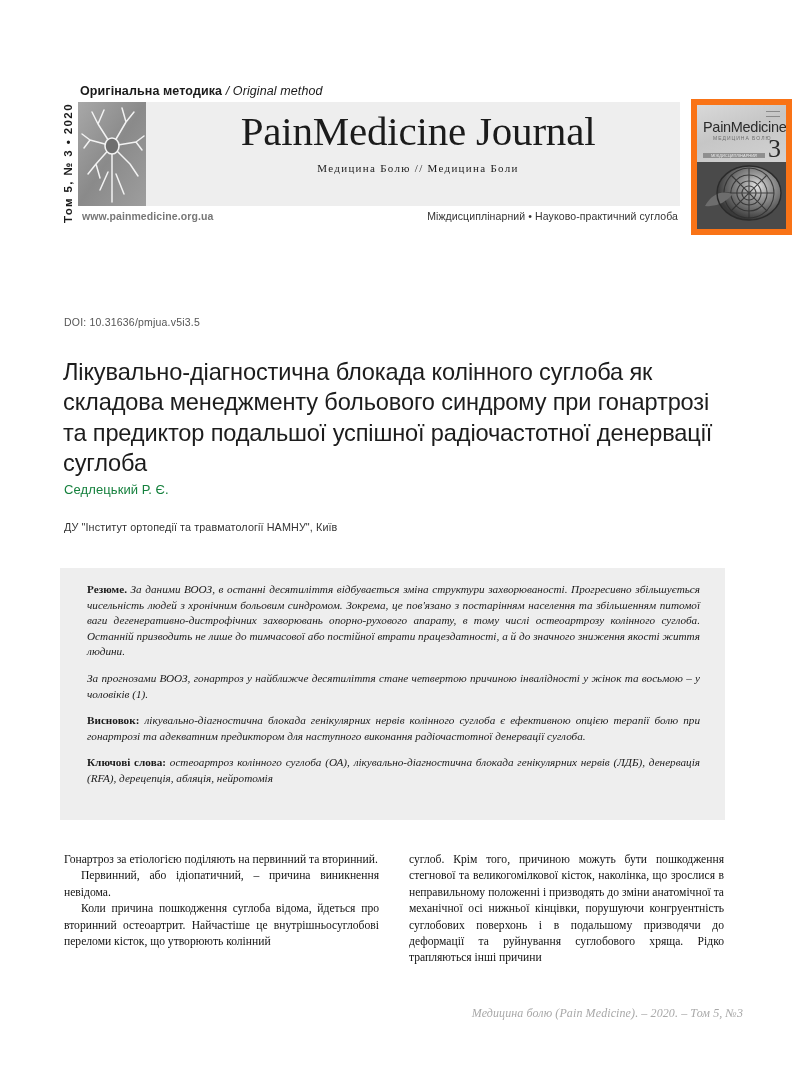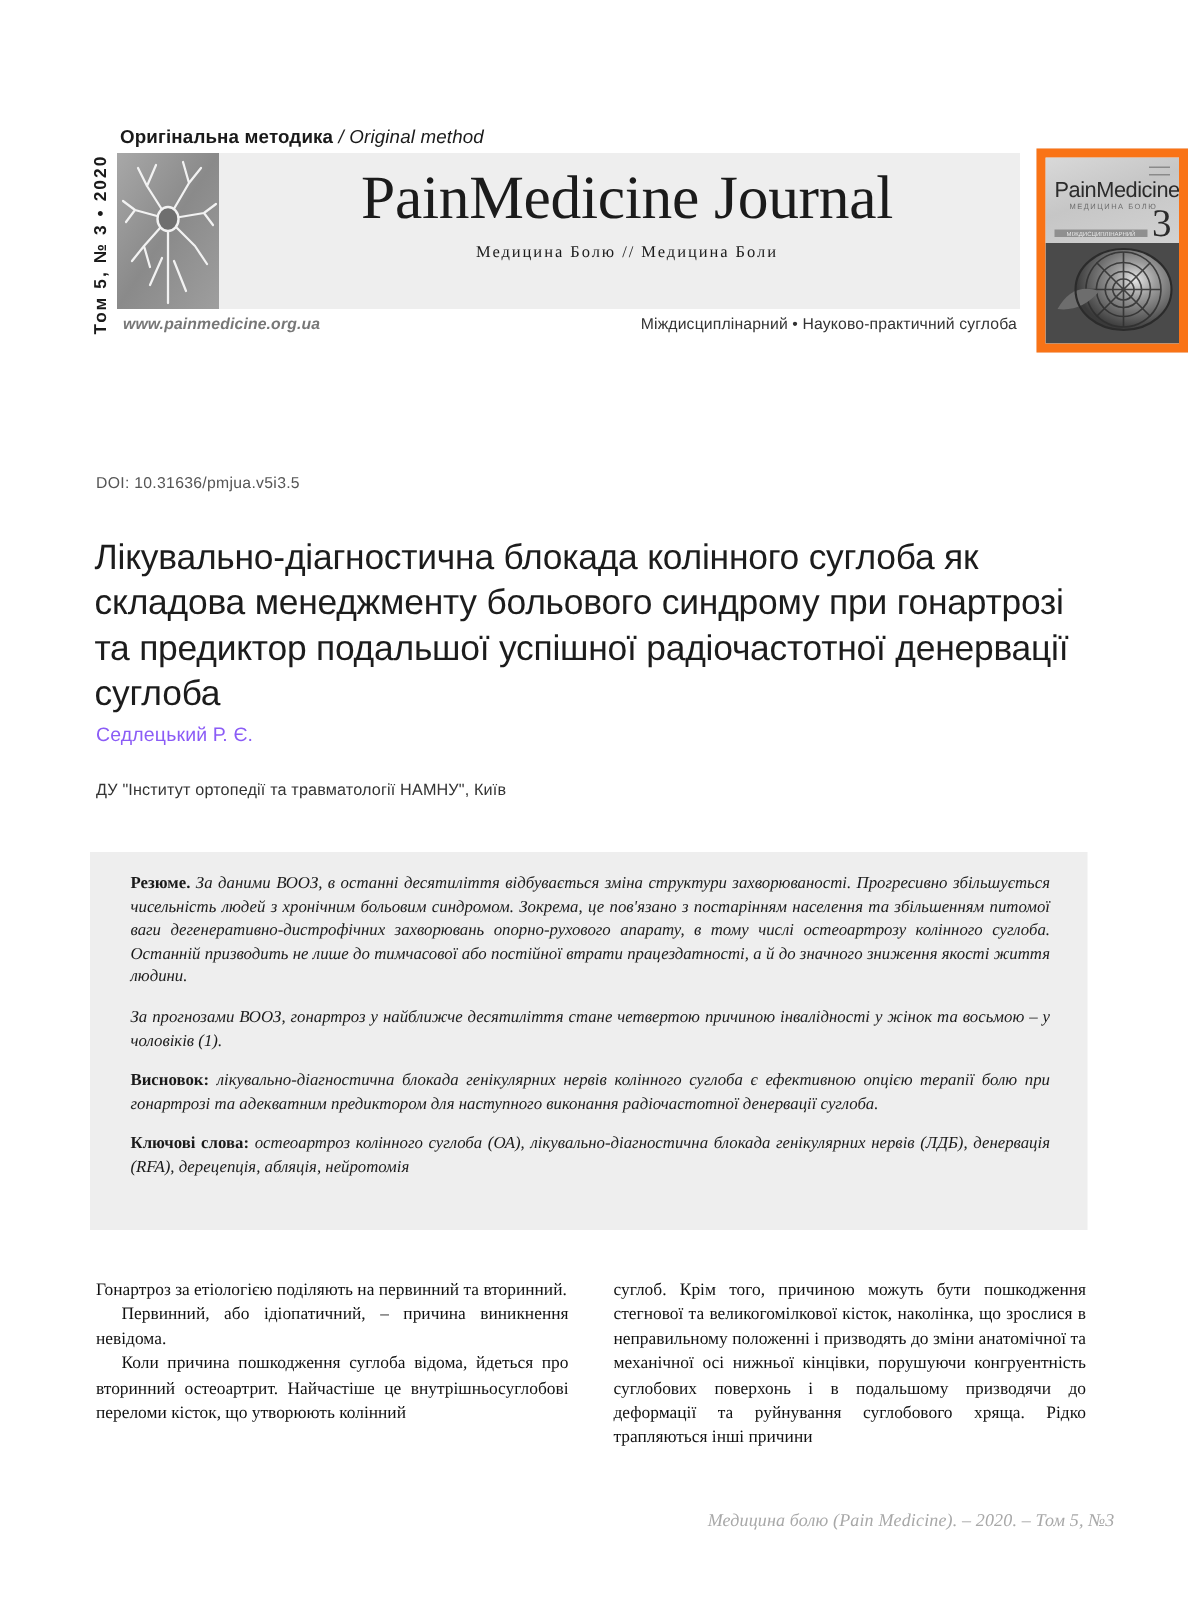--- a/index.html
+++ b/index.html
@@ -125,21 +125,20 @@
     left: 18px;
     top: 126px;
     width: 602px;
     height: 18px;
   }
   .site-url {
     position: absolute;
     left: 4px;
     top: 0;
     font-size: 10.5px;
-    font-style: italic;
     font-weight: bold;
     color: #777;
     letter-spacing: .1px;
   }
   .tagline {
     position: absolute;
     right: 2px;
     top: 0;
     font-size: 10.5px;
     color: #333;
@@ -239,21 +238,21 @@
     line-height: 30.5px;
     color: #1c1c1c;
     font-weight: normal;
     letter-spacing: -0.15px;
   }
   .authors {
     position: absolute;
     left: 64px;
     top: 482px;
     font-size: 13px;
-    color: #8b5cf6;
+    color: #15803d;
     letter-spacing: .1px;
   }
   .affiliation {
     position: absolute;
     left: 64px;
     top: 521px;
     font-size: 10.8px;
     color: #333;
     letter-spacing: .1px;
   }

